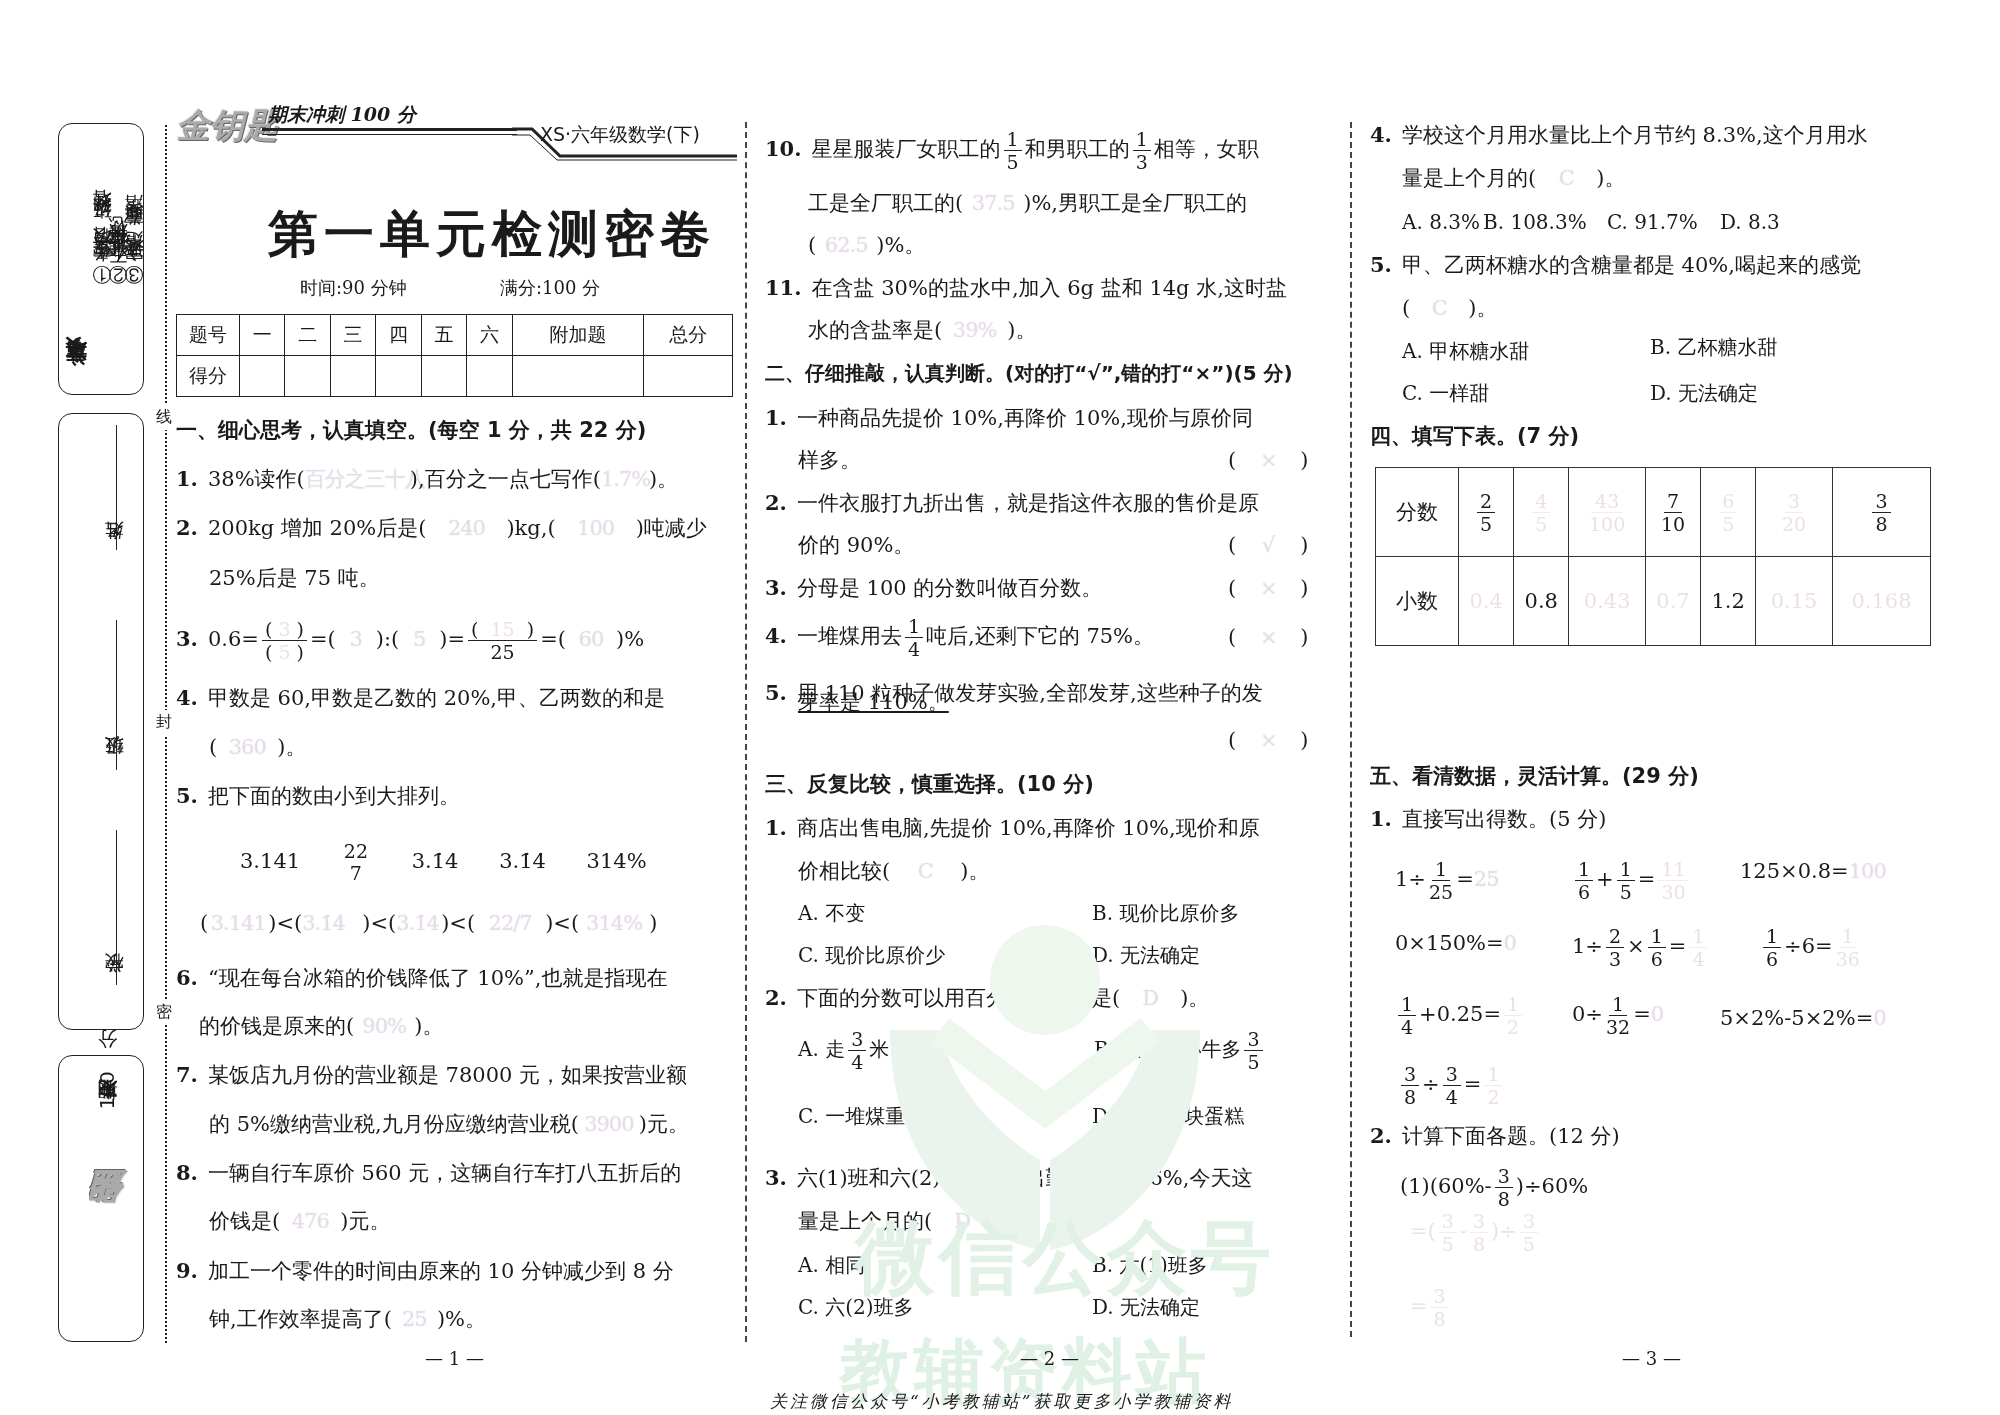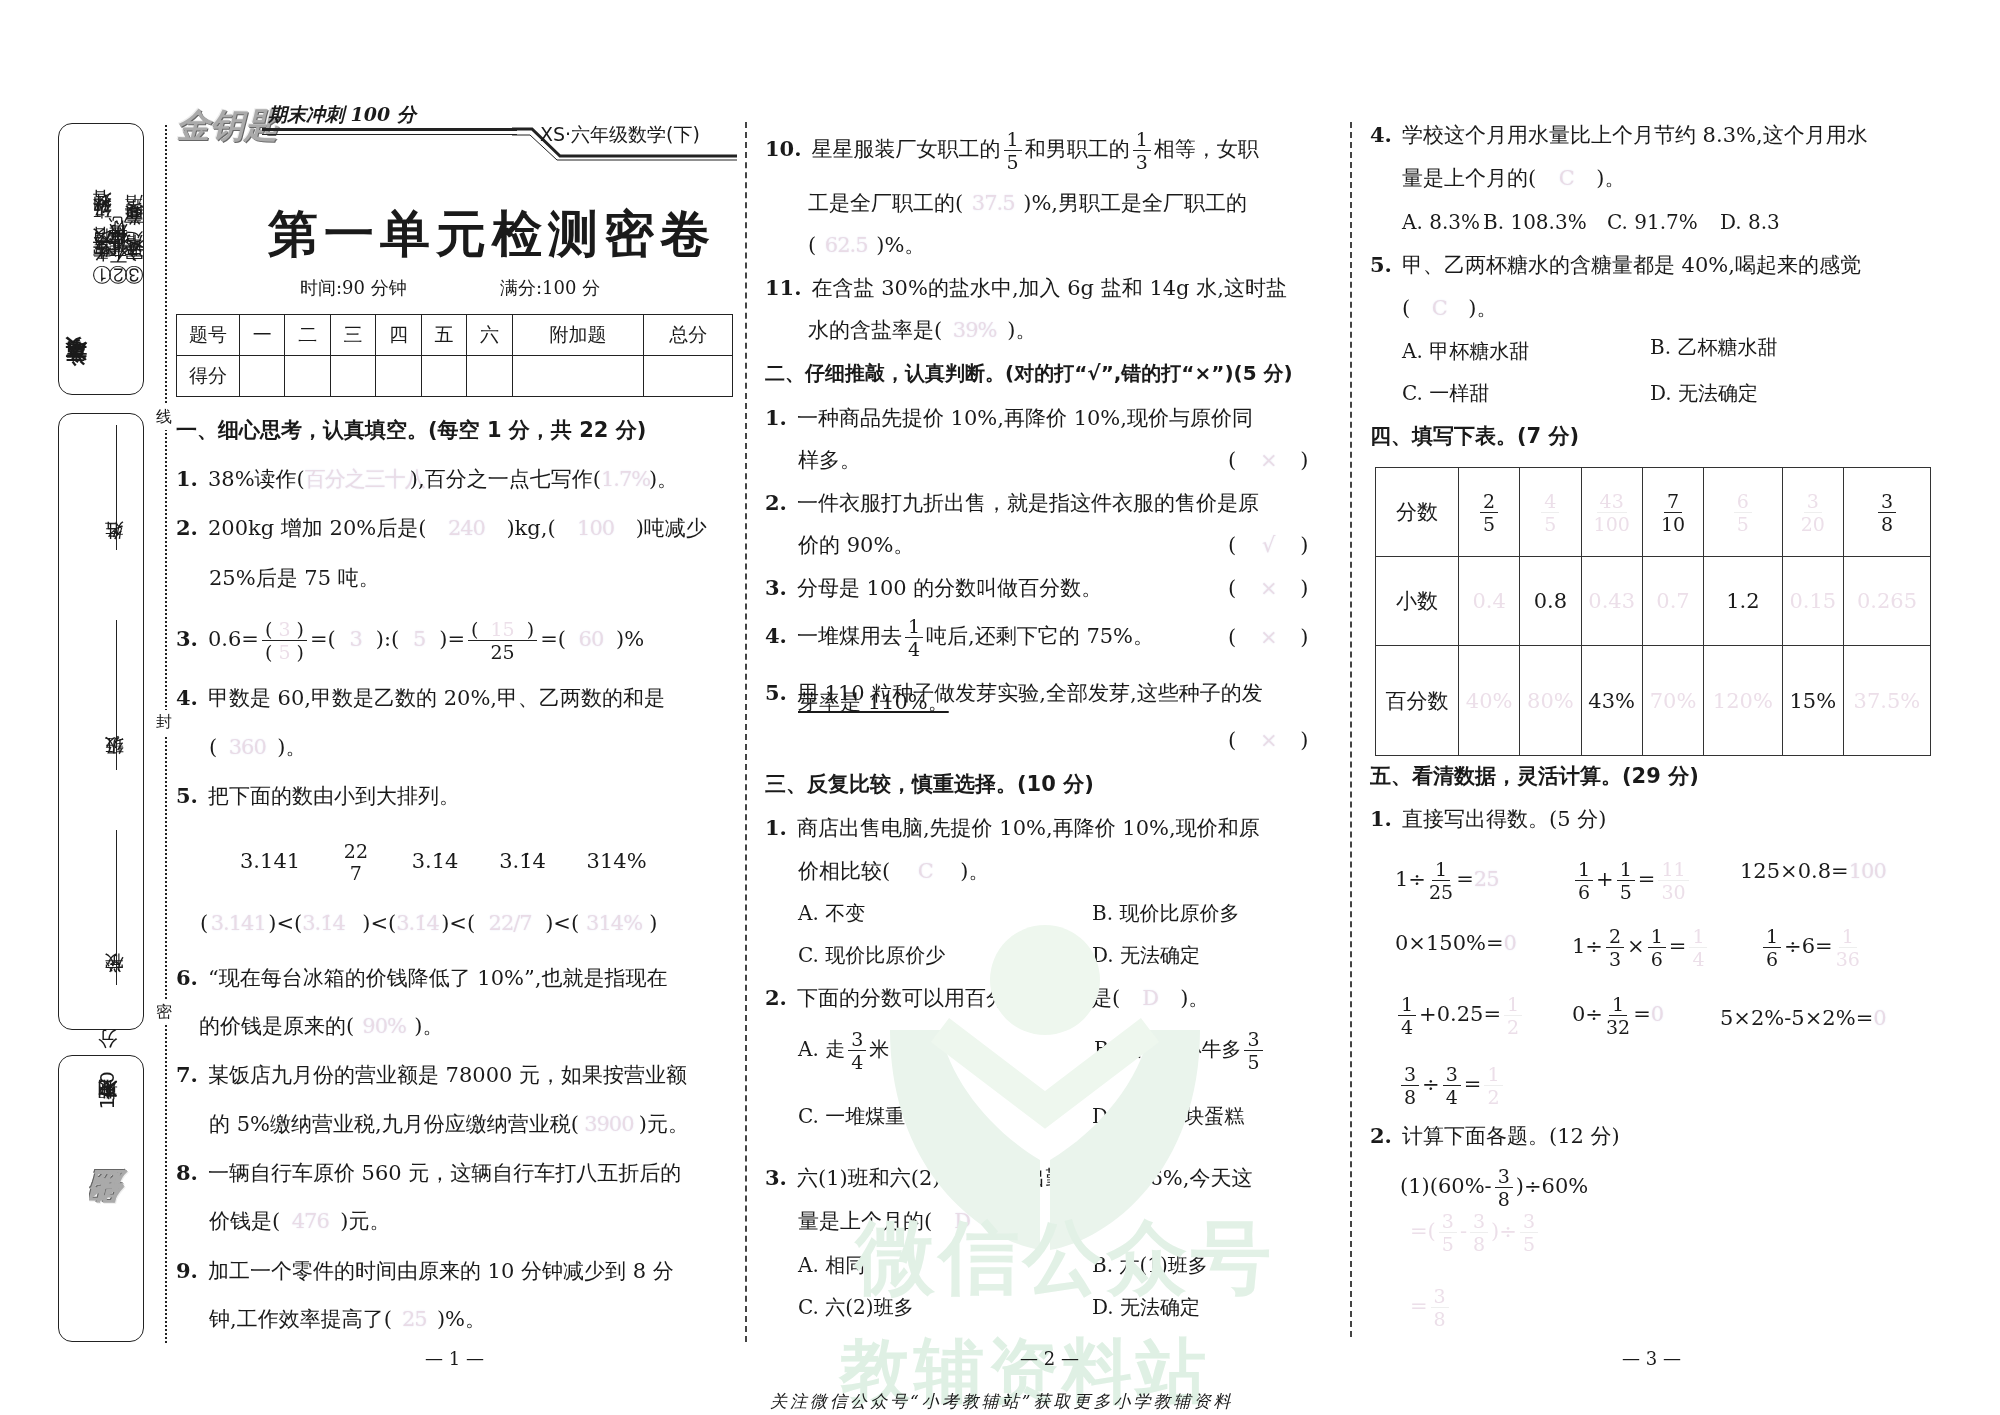--- a/index.html
+++ b/index.html
@@ -348,31 +348,21 @@
           </span></td>
   </tr>
   <tr style="height:89px;">
     <td>小数</td>
     <td class="faint">0.4</td>
     <td>0.8</td>
     <td class="faint">0.43</td>
     <td class="faint">0.7</td>
     <td>1.2</td>
     <td class="faint">0.15</td>
-    <td class="faint">0.265</td>
-  </tr>
-  <tr style="height:110px;">
-    <td>百分数</td>
-    <td class="faint">40%</td>
-    <td class="faint">80%</td>
-    <td>43%</td>
-    <td class="faint">70%</td>
-    <td class="faint">120%</td>
-    <td>15%</td>
-    <td class="faint">37.5%</td>
+    <td class="faint">0.168</td>
   </tr>
 </tbody>
   </table>
 
 <div class="sec" style="left:1370px;top:762px;">五、看清数据，灵活计算。(29 分)</div>
 <div class="q" style="left:1370px;top:806px;">
   <span class="qn">1.</span><span>直接写出得数。(5 分)</span>
 </div>
 
 <div class="q" style="left:1395px;top:858px;"><span>1÷</span><span class="frac">

